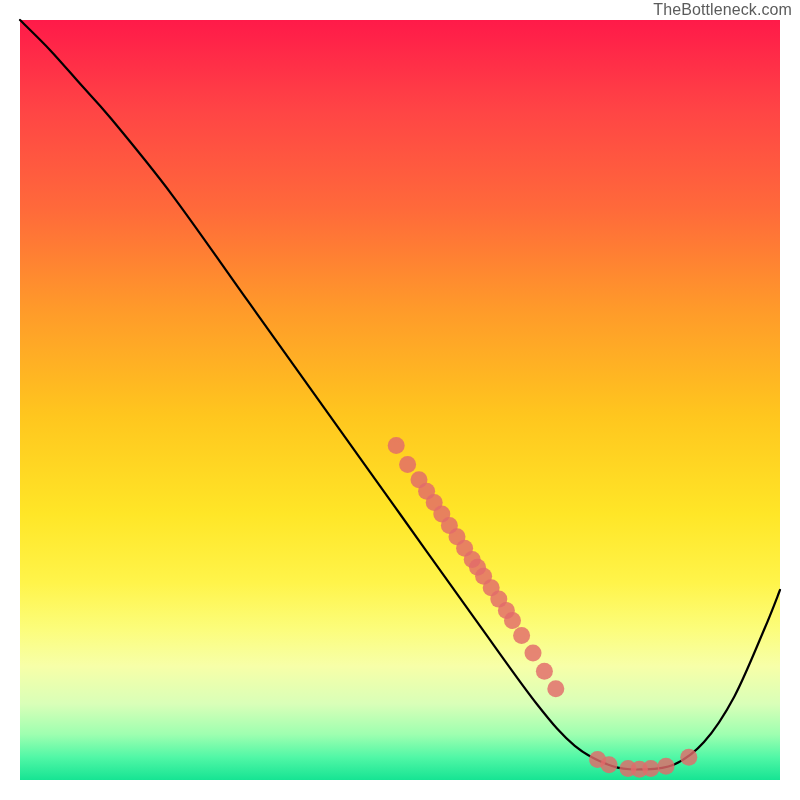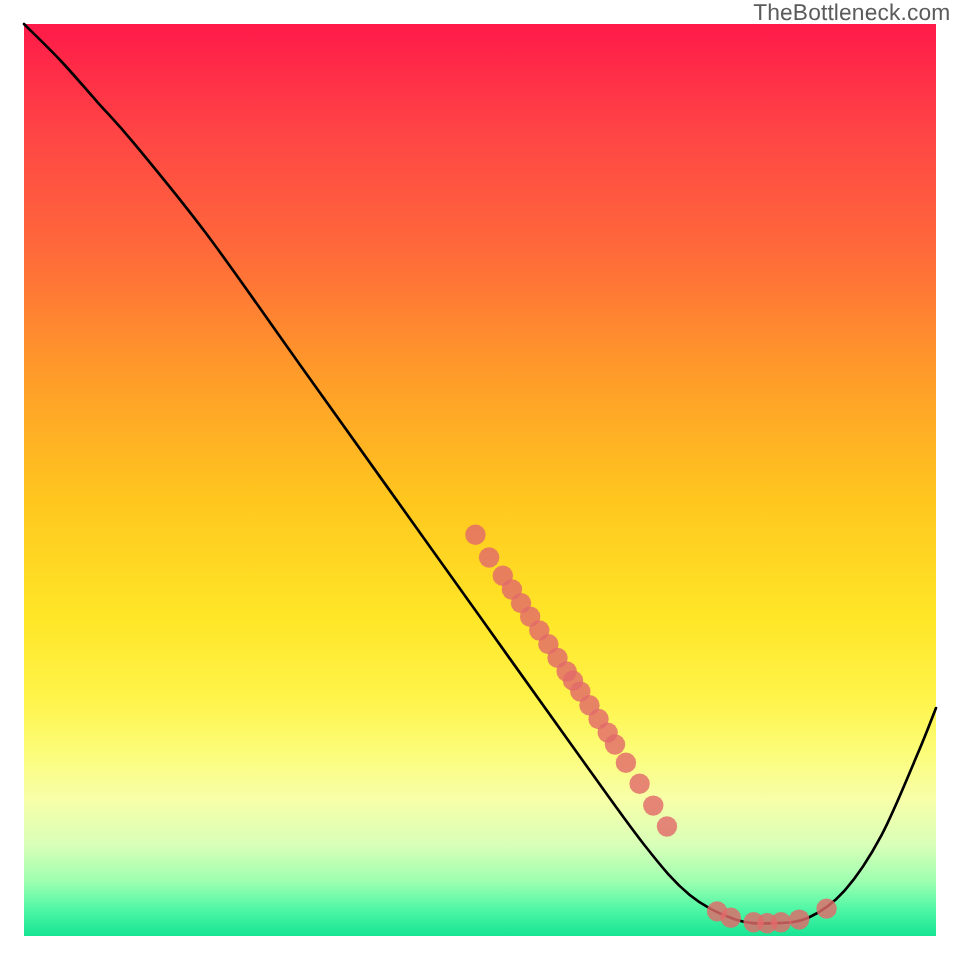--- a/index.html
+++ b/index.html
@@ -83,21 +83,21 @@
     right: 0;
     top: 0;
     width: 20px;
     height: 800px;
     background: #ffffff;
   }
   .watermark {
     position: absolute;
     top: 1px;
     right: 8px;
-    font-size: 19px;
+    font-size: 16px;
     color: #5b5b5b;
     font-weight: 500;
     letter-spacing: 0.1px;
     z-index: 5;
   }
   .data-point {
     fill: #e26a6a;
     fill-opacity: 0.82;
     stroke: none;
   }

